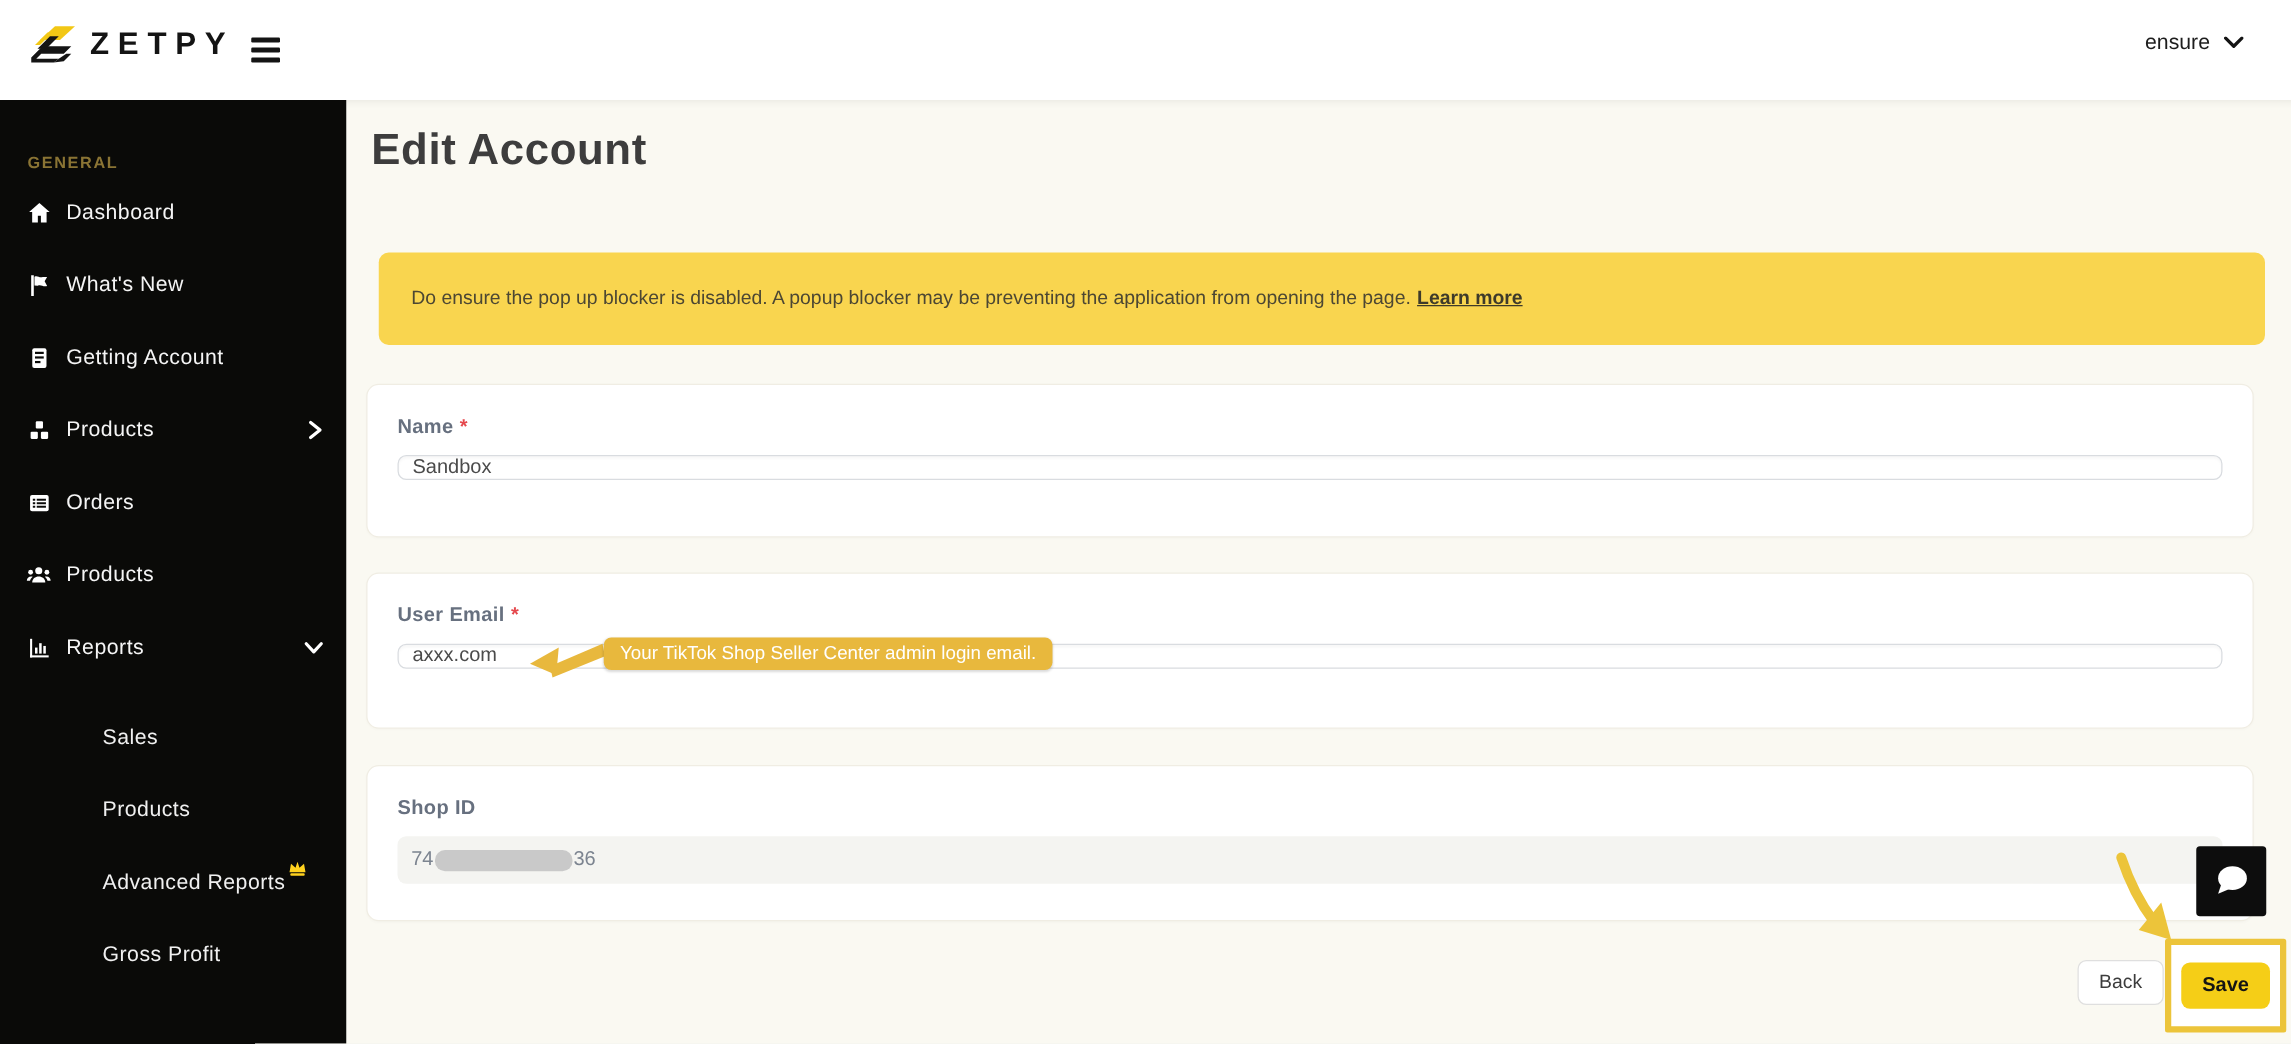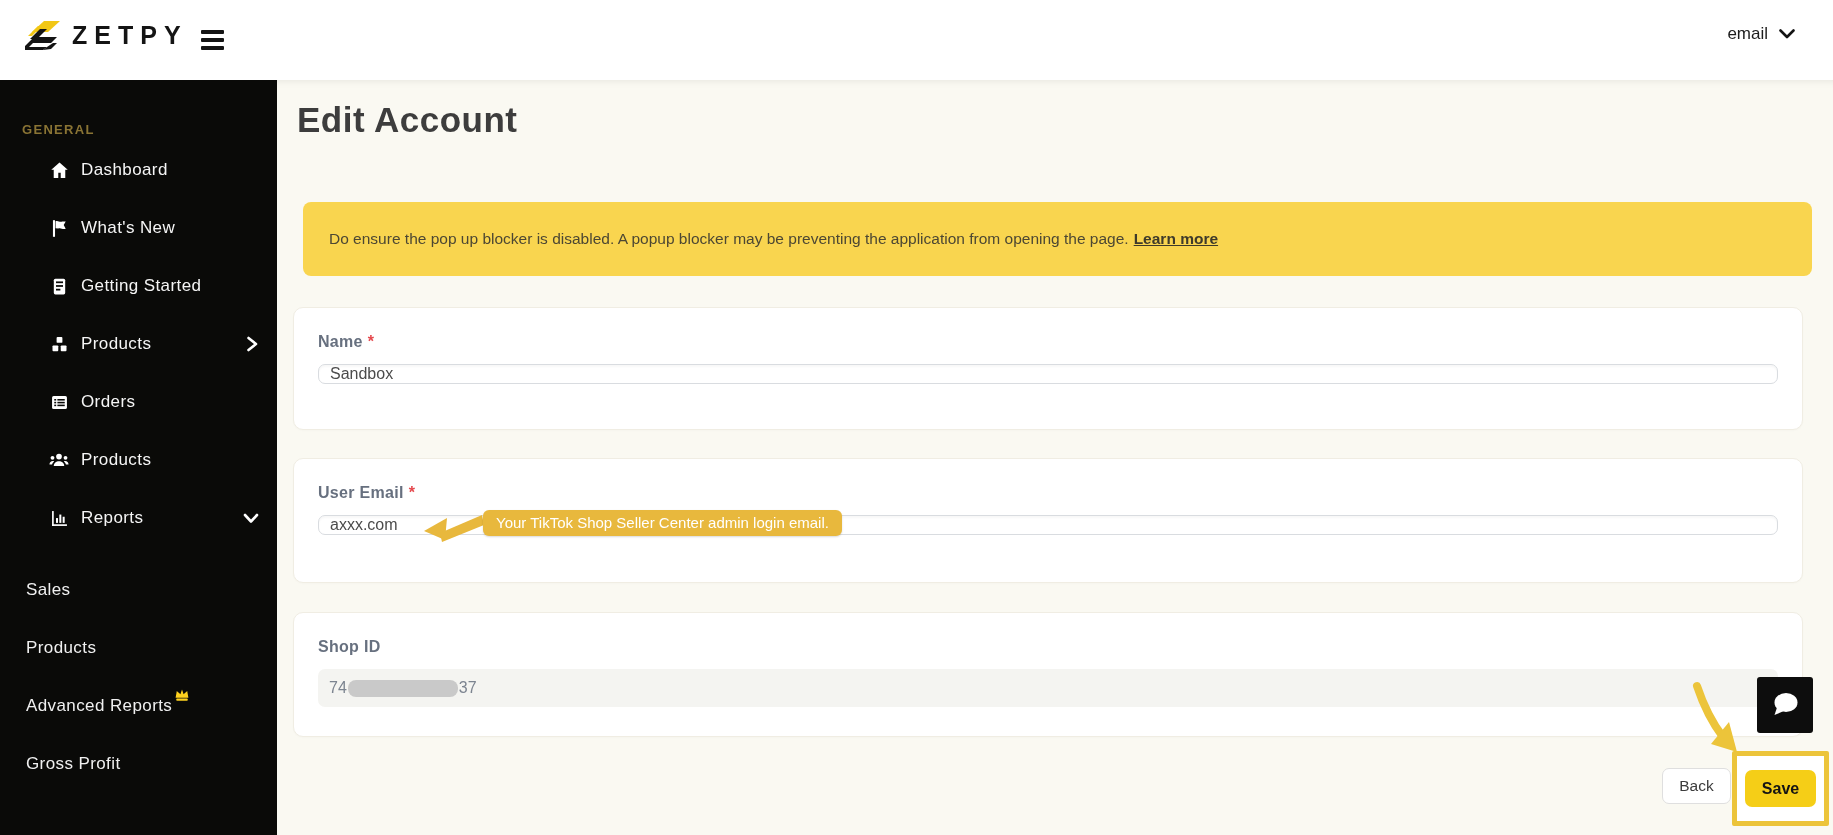--- a/index.html
+++ b/index.html
@@ -13,25 +13,25 @@
   .brand-name { font-size:25px; font-weight:800; letter-spacing:7px; color:#141414; }
   .hamburger { position:absolute; left:201px; top:30px; width:23px; height:20px; display:flex; flex-direction:column; justify-content:space-between; cursor:pointer; }
   .hamburger span { display:block; height:4px; background:#141414; border-radius:1px; }
   .user-menu { position:absolute; right:38px; top:24px; display:flex; align-items:center; gap:11px; cursor:pointer; }
   .user-menu .uname { font-size:17px; color:#1d1d1d; }
 
   
   .sidebar { position:absolute; top:80px; left:0; width:277px; height:755px; background:#0a0a08; z-index:10; }
   .side-section { margin:42px 0 0 22px; font-size:13px; letter-spacing:1.3px; color:#8a7434; font-weight:600; }
   .side-list { margin-top:4px; }
-  .side-item { height:58px; display:flex; align-items:center; padding-left:20px; padding-right:18px; color:#f5f5f5; font-size:17px; letter-spacing:.4px; cursor:pointer;margin-left:28px; }
+  .side-item { height:58px; display:flex; align-items:center; padding-left:20px; padding-right:18px; color:#f5f5f5; font-size:17px; letter-spacing:.4px; cursor:pointer; }
   .side-item .s-icon { width:22px; height:22px; margin-right:11px; flex:0 0 22px; display:flex; align-items:center; justify-content:center; }
   .side-item .chev { margin-left:auto; display:flex; align-items:center; }
   .sub-list { margin-top:14px; }
-  .sub-item { height:58px; display:flex; align-items:center; padding-left:26px; color:#f0f0f0; font-size:17px; letter-spacing:.4px; cursor:pointer; }
+  .sub-item { height:58px; display:flex; align-items:center; padding-left:82px; color:#f0f0f0; font-size:17px; letter-spacing:.4px; cursor:pointer; }
   .crown { margin-left:2px; transform:translateY(-9px); }
 
   
   .main { position:absolute; top:80px; left:277px; width:1556px; height:755px; background:#faf9f2; box-shadow:inset 0 8px 8px -8px rgba(0,0,0,.10); }
   .page-title { position:absolute; left:20px; top:20px; font-size:35px; font-weight:700; color:#3d3d3d; letter-spacing:.5px; }
 
   .banner { position:absolute; left:26px; top:122px; width:1509px; height:74px; background:#f9d54f; border-radius:8px; display:flex; align-items:center; padding-left:26px; font-size:15.5px; color:#4c4733; }
   .banner a { color:#3e3a2a; font-weight:600; text-decoration:underline; margin-left:5px; cursor:pointer;text-align:right; }
 
   .card { position:absolute; left:16px; width:1510px; height:123px; background:#ffffff; border:1px solid #f0ede3; border-radius:10px; padding:25px 24px 0 24px; box-shadow:0 1px 2px rgba(0,0,0,.02); }
@@ -70,21 +70,21 @@
         <polygon points="24,27 30,23 34,23 28,29 20,30" fill="#141414"></polygon>
       </svg>
       <span class="brand-name">ZETPY</span>
     </div>
     <div class="hamburger">
       <span></span>
         <span></span>
         <span></span>
     </div>
     <div class="user-menu">
-      <span class="uname">email</span>
+      <span class="uname">ensure</span>
       <svg width="16" height="10" viewBox="0 0 16 10">
         <polyline points="1.5,1.5 8,8 14.5,1.5" fill="none" stroke="#141414" stroke-width="2.6" stroke-linecap="round" stroke-linejoin="round"></polyline>
       </svg>
     </div>
   </div>
 
   <div class="sidebar">
     <div class="side-section">GENERAL</div>
     <div class="side-list">
 
@@ -109,21 +109,21 @@
 
       <div class="side-item">
         <span class="s-icon">
           <svg width="21" height="21" viewBox="0 0 24 24">
               <rect x="5.5" y="3" width="13" height="18" rx="1.8" fill="#fff"></rect>
               <rect x="8" y="6.2" width="8" height="2" fill="#0a0a08"></rect>
               <rect x="8" y="10.4" width="8" height="2" fill="#0a0a08"></rect>
               <rect x="8" y="14.6" width="5" height="2" fill="#0a0a08"></rect>
             </svg>
         </span>
-        <span>Getting Started</span>
+        <span>Getting Account</span>
       </div>
 
       <div class="side-item">
         <span class="s-icon">
           <svg width="21" height="21" viewBox="0 0 24 24" fill="#fff">
               <rect x="8.7" y="3.5" width="6.6" height="6.6" rx="1"></rect>
               <rect x="4" y="13" width="6.6" height="6.6" rx="1"></rect>
               <rect x="13.4" y="13" width="6.6" height="6.6" rx="1"></rect>
             </svg>
         </span>
@@ -234,21 +234,21 @@
         </svg>
       </span>
       <div class="callout">Your TikTok Shop Seller Center admin login email.</div>
     </div>
 
     <div class="card shopid">
       <div class="f-label">Shop ID</div>
       <div class="f-static">
         <span>74</span>
         <span class="mask-blob"></span>
-        <span>37</span>
+        <span>36</span>
       </div>
     </div>
 
     <button class="btn-back">Back</button>
 
     <span class="annot-arrow">
       <svg width="78" height="86" viewBox="0 0 78 86">
         <path d="M12,6 Q22,36 38,57" fill="none" stroke="#ecc43a" stroke-width="8" stroke-linecap="round"></path>
         <polygon points="52,72 26,64 44,42" fill="#ecc43a"></polygon>
       </svg>

